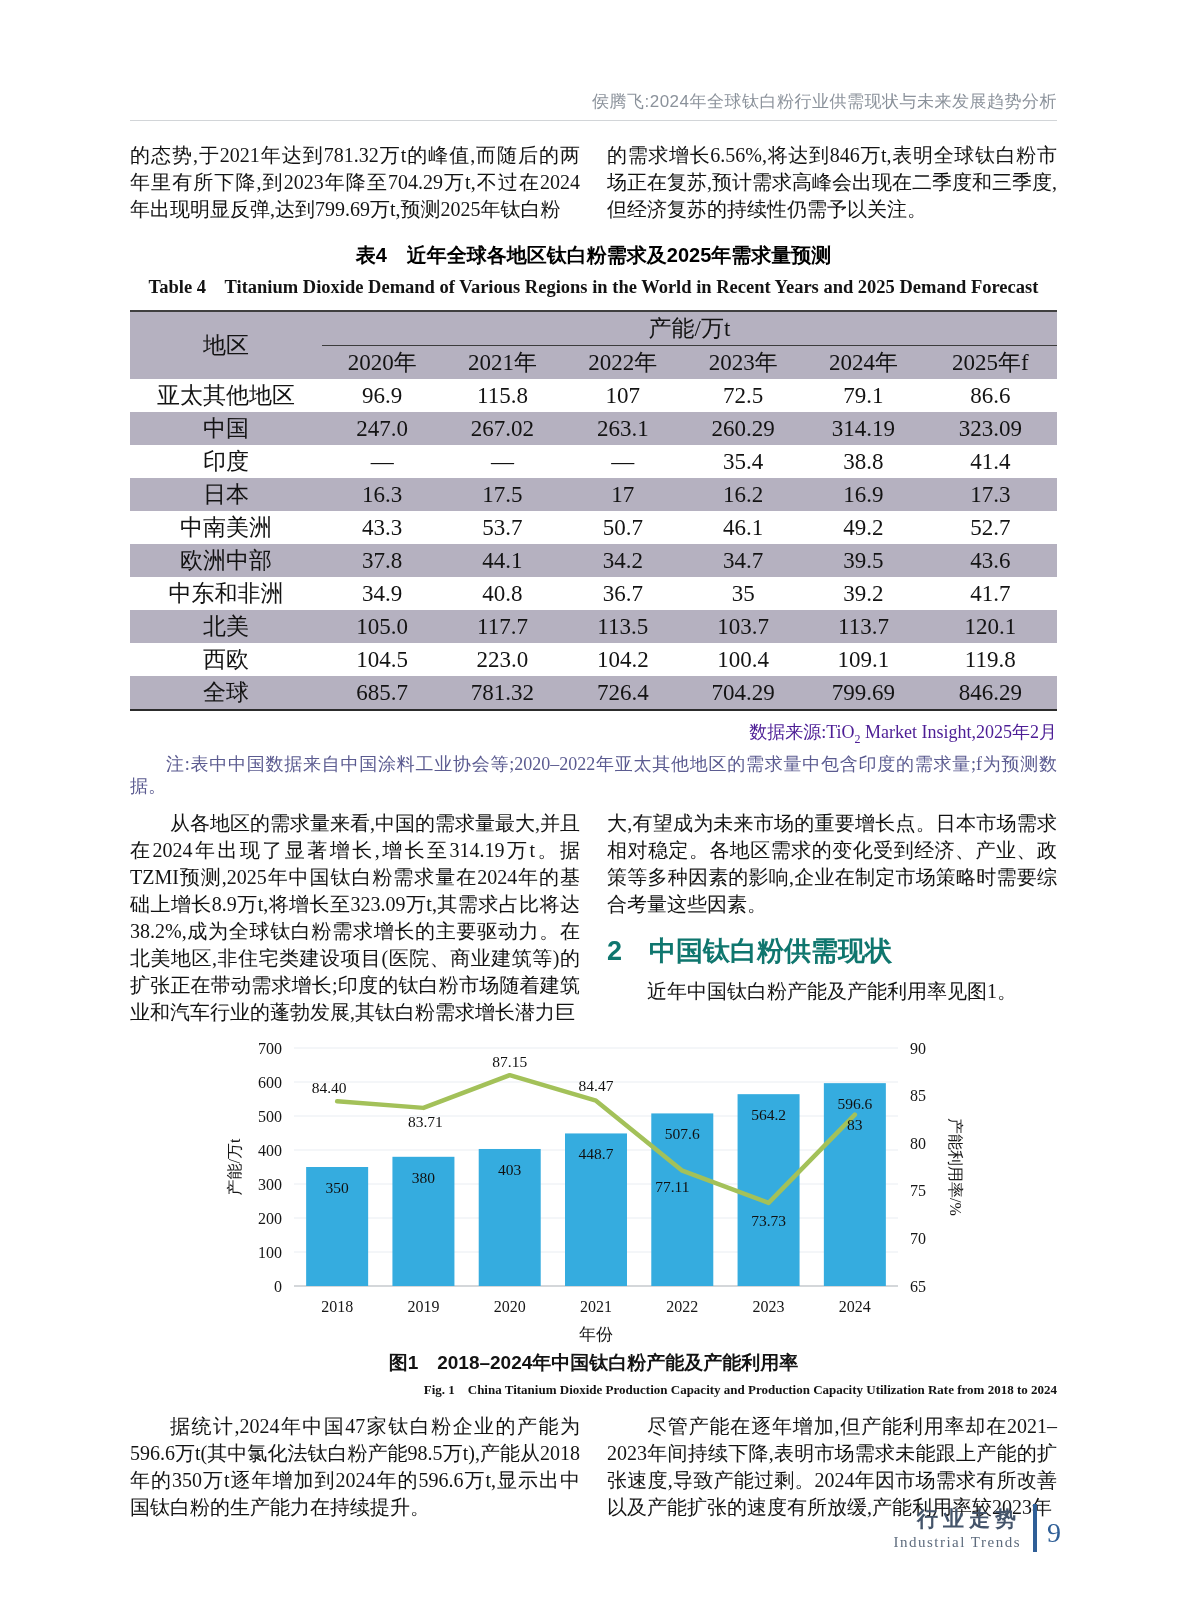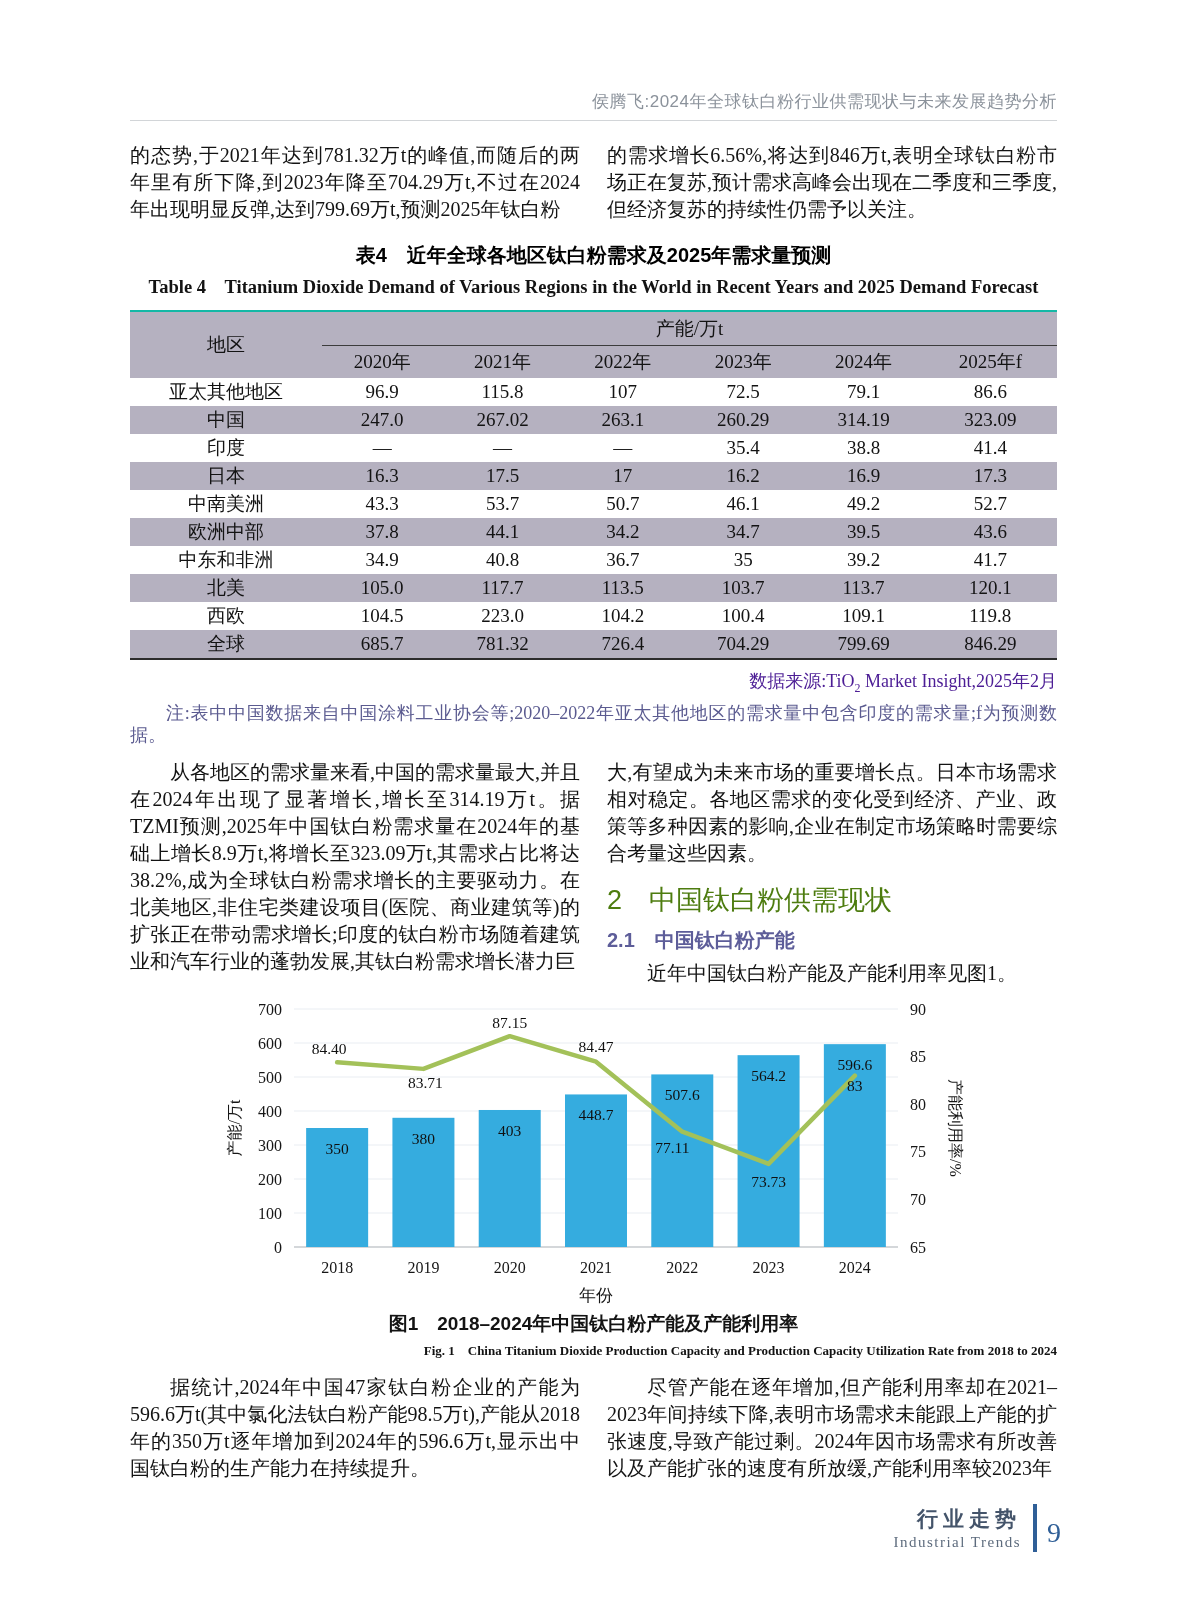--- a/index.html
+++ b/index.html
@@ -16,36 +16,36 @@
   .col{flex:1;min-width:0;}
   .body-text{font-size:20px;line-height:27px;text-align:justify;margin:0;text-indent:2em;}
   .no-indent{text-indent:0;}
   .top-text{margin-top:21px;}
 
   .table-title-cn{margin-top:19px;text-align:center;font-family:"Liberation Sans",sans-serif;
     font-weight:bold;font-size:20px;color:#000;}
   .table-title-en{text-align:center;font-weight:bold;font-size:18.5px;margin-top:5px;}
 
   table.demand{width:100%;border-collapse:collapse;margin-top:11px;
-    border-top:2px solid #14b8a6;border-bottom:2px solid #2c2c2c;font-size:19px;}
+    border-top:2px solid #404040;border-bottom:2px solid #2c2c2c;font-size:23px;}
   table.demand th{font-weight:normal;}
   .hdr-bg{background:#b5b1c0;}
   th.region-h{width:190px;}
   th.cap-h{border-bottom:1px solid #3c3c3c;height:31px;}
   th.year-h{height:30px;}
   table.demand td{height:26px;text-align:center;padding:1px 2px;}
   td.region{text-align:left;padding-left:22px;}
   tr.shade{background:#b5b1c0;}
 
   .table-source{text-align:right;color:#4c1d95;font-size:18px;margin-top:9px;}
   .table-source sub{font-size:12px;}
   .table-note{color:#5b5b90;font-size:18px;line-height:22px;margin-top:6px;text-indent:2em;text-align:justify;}
 
   .mid-block{margin-top:13px;}
-  .sec2{font-family:"Liberation Sans",sans-serif;color:#4d7c0f;font-size:27px;font-weight:normal;margin:15px 0 9px 0;}
+  .sec2{font-family:"Liberation Sans",sans-serif;color:#0f766e;font-size:27px;font-weight:bold;margin:15px 0 9px 0;}
   .sec21{font-family:"Liberation Sans",sans-serif;color:#5d5d99;font-size:20px;font-weight:bold;margin:0 0 6px 0;}
 
   .chart-wrap{margin-top:4px;display:flex;justify-content:center;}
   .fig-caption-cn{text-align:center;font-family:"Liberation Sans",sans-serif;font-weight:bold;font-size:19px;margin-top:2px;}
   .fig-caption-en{text-align:right;font-weight:bold;font-size:13px;margin-top:5px;}
   .bottom-block{margin-top:14px;}
 
   .footer{position:absolute;right:126px;bottom:48px;display:flex;align-items:center;}
   .footer-labels{text-align:right;}
   .footer-cn{font-family:"Liberation Sans",sans-serif;font-weight:bold;font-size:21px;color:#44546a;letter-spacing:5px;}
@@ -189,21 +189,20 @@
     <div class="table-note">注:表中中国数据来自中国涂料工业协会等;2020–2022年亚太其他地区的需求量中包含印度的需求量;f为预测数据。</div>
   </div>
 
   <div class="two-col mid-block">
     <div class="col">
       <p class="body-text">从各地区的需求量来看,中国的需求量最大,并且在2024年出现了显著增长,增长至314.19万t。据TZMI预测,2025年中国钛白粉需求量在2024年的基础上增长8.9万t,将增长至323.09万t,其需求占比将达38.2%,成为全球钛白粉需求增长的主要驱动力。在北美地区,非住宅类建设项目(医院、商业建筑等)的扩张正在带动需求增长;印度的钛白粉市场随着建筑业和汽车行业的蓬勃发展,其钛白粉需求增长潜力巨</p>
     </div>
     <div class="col">
       <p class="body-text no-indent">大,有望成为未来市场的重要增长点。日本市场需求相对稳定。各地区需求的变化受到经济、产业、政策等多种因素的影响,企业在制定市场策略时需要综合考量这些因素。</p>
       <h2 class="sec2">2　中国钛白粉供需现状</h2>
-      <h3 class="sec21">2.1　中国钛白粉产能</h3>
       <p class="body-text">近年中国钛白粉产能及产能利用率见图1。</p>
     </div>
   </div>
 
   <div class="chart-wrap">
     <svg id="chart-svg" width="760" height="318" viewBox="0 0 760 318">
         <line x1="80" y1="256" x2="684" y2="256" stroke="#a9afb5" stroke-width="1.2"></line>
         <line x1="80" y1="222" x2="684" y2="222" stroke="#e9edf2" stroke-width="1"></line>
         <line x1="80" y1="188" x2="684" y2="188" stroke="#e9edf2" stroke-width="1"></line>
         <line x1="80" y1="154" x2="684" y2="154" stroke="#e9edf2" stroke-width="1"></line>

